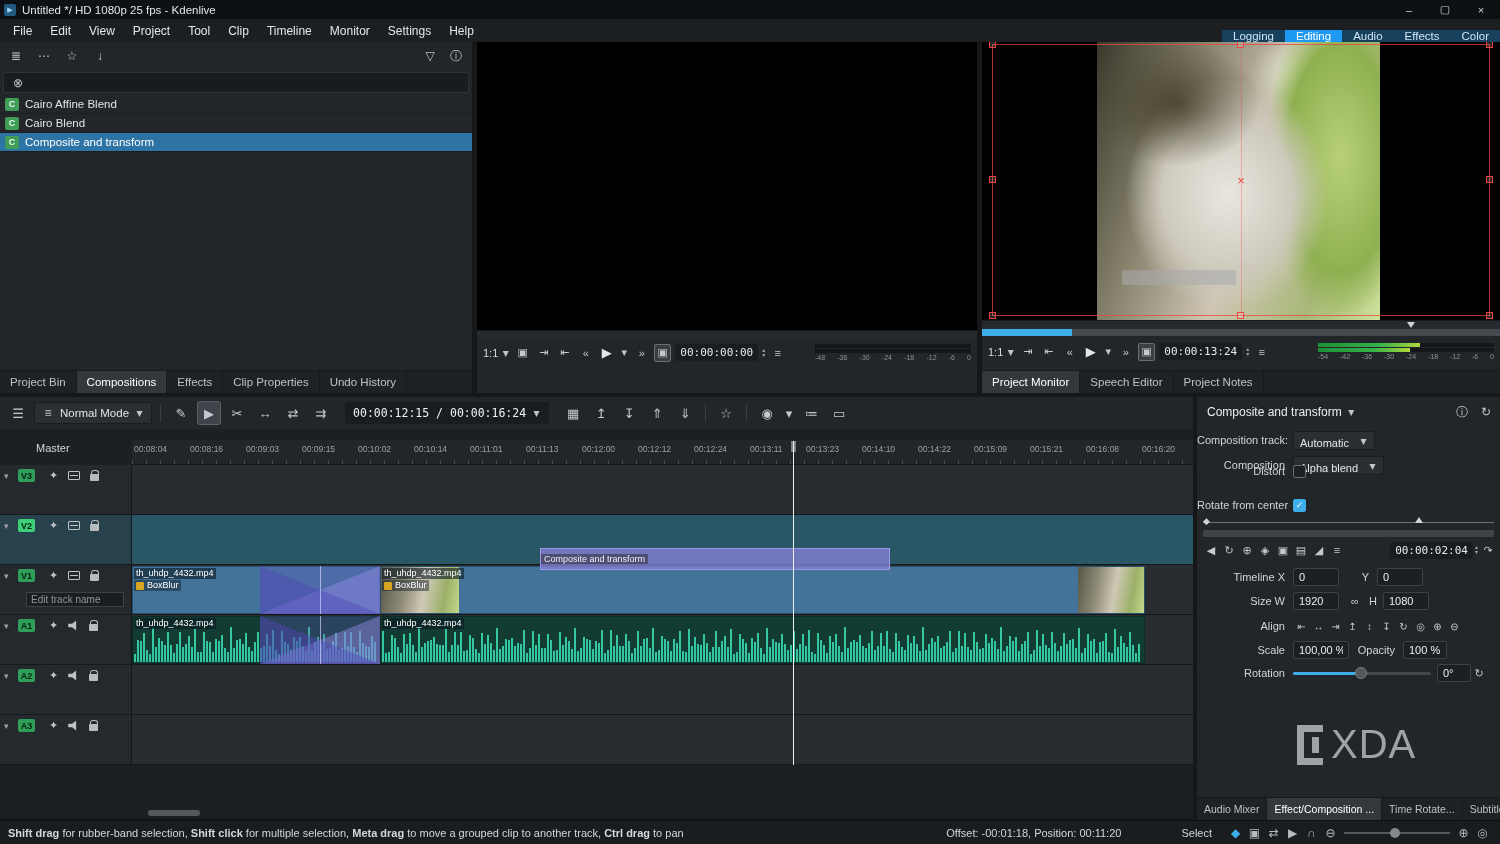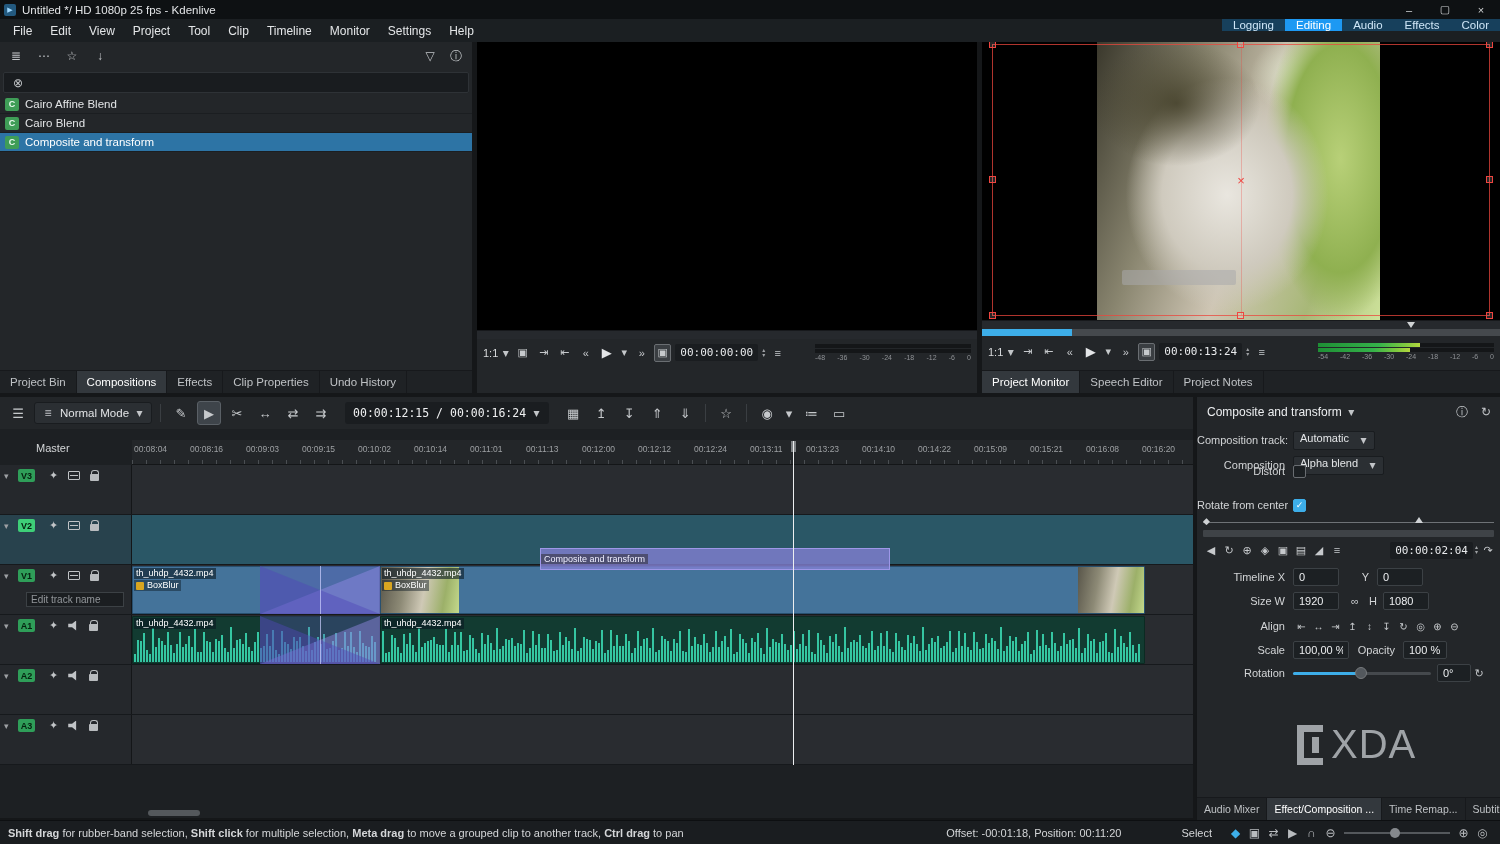--- a/index.html
+++ b/index.html
@@ -8,21 +8,21 @@
 .mono{font-family:"DejaVu Sans Mono",monospace}
 .ico{display:inline-flex;align-items:center;justify-content:center;color:#c2c5c8;font-size:12px;width:16px;height:16px;flex:none;font-style:normal}
 
 #titlebar{position:absolute;left:0;top:0;width:1500px;height:19px;background:#0e1113;display:flex;align-items:center;padding:0 4px;gap:6px}
 .app-icon{width:12px;height:12px;background:#235a80;border-radius:2px;color:#9fd8ff;font-size:7px;display:flex;align-items:center;justify-content:center;flex:none}
 #titlebar .title{font-size:11.5px;color:#e2e4e6}
 .winbtn{width:30px;height:19px;display:flex;align-items:center;justify-content:center;color:#d0d3d5;font-size:11px}
 
 #menubar{position:absolute;left:0;top:19px;width:1500px;height:23px;background:#1b1f22;display:flex;align-items:stretch;padding-left:4px}
 .menu-item{padding:0 9px;display:flex;align-items:center;font-size:12px;color:#e4e6e8}
-#workspaces{margin-left:auto;display:flex;align-items:flex-start}
+#workspaces{margin-left:auto;display:flex;align-items:flex-end}
 .ws{padding:0 11px;display:flex;align-items:center;font-size:11.5px;background:#17405c;color:#cfe6f7}
 .ws.active{background:#1d99f3;color:#fff}
 
 .panel{position:absolute;background:#232629}
 .tabbar{position:absolute;bottom:0;left:0;right:0;height:23px;display:flex;align-items:stretch;background:#1f2225;border-top:1px solid #17191c}
 .tab{padding:0 10px;display:flex;align-items:center;font-size:11.5px;color:#bfc2c5;border-right:1px solid #17191c;white-space:nowrap}
 .tab.active{background:#33383d;color:#fff}
 
 #left-panel{left:0;top:42px;width:472px;height:351px}
 .lp-toolbar{position:absolute;top:0;left:0;right:0;height:28px;display:flex;align-items:center;padding:0 8px;gap:12px}
@@ -77,21 +77,21 @@
 .tbtn{width:24px;height:24px;display:flex;align-items:center;justify-content:center;color:#c6c9cc;font-size:13px;border-radius:3px;flex:none}
 .tbtn.active{background:#3e444a;border:1px solid #5a6066}
 .vsep{width:1px;height:18px;background:#3a3e42;margin:0 4px;flex:none}
 .tc-box{height:22px;background:#1a1d20;border-radius:3px;padding:0 8px;display:flex;align-items:center;gap:6px;margin:0 8px}
 
 #effect-panel{left:1196px;top:397px;width:304px;height:423px;border-left:1px solid #141618}
 .ep-header{position:absolute;top:5px;left:10px;right:6px;height:20px;display:flex;align-items:center;gap:5px;font-size:12px;color:#eceef0}
 .ep-header .right{margin-left:auto;display:flex;gap:8px}
 .ep-row{position:absolute;left:0;right:8px;height:20px;display:flex;align-items:center}
 .ep-label{width:88px;text-align:right;font-size:11px;color:#d2d4d6;flex:none;margin-right:8px;white-space:nowrap}
-.ep-dd{height:19px;background:#2b2f33;border:1px solid #191c1f;border-radius:2px;padding:0 6px;display:flex;align-items:flex-start;gap:10px;font-size:11px;color:#e4e6e8}
+.ep-dd{height:19px;background:#2b2f33;border:1px solid #191c1f;border-radius:2px;padding:0 6px;display:flex;align-items:flex-end;gap:10px;font-size:11px;color:#e4e6e8}
 .cb{width:13px;height:13px;border-radius:2px;background:#1c2023;border:1px solid #696d71;display:flex;align-items:center;justify-content:center;font-size:9px;color:#fff}
 .cb.checked{background:#3daee9;border-color:#3daee9}
 .kf-ruler{position:absolute;top:118px;left:6px;right:6px;height:14px}
 .kf-line{position:absolute;left:0;right:0;top:7px;height:1px;background:#6e7276}
 .kf-diamond{position:absolute;left:0;top:1px;font-size:9px;color:#cfd2d4}
 .kf-tri{position:absolute;left:212px;top:2px;width:0;height:0;border-left:4px solid transparent;border-right:4px solid transparent;border-bottom:6px solid #cfd2d4}
 .kf-zone{position:absolute;top:133px;left:6px;right:6px;height:7px;background:#3f4347;border-radius:1px}
 .kf-bar{position:absolute;top:144px;left:6px;right:4px;height:18px;display:flex;align-items:center;gap:2px}
 .kicon{width:16px;height:16px;display:flex;align-items:center;justify-content:center;color:#c6c9cc;font-size:11px;flex:none}
 .ep-in{height:18px;background:#1c2023;border:1px solid #3c4145;border-radius:2px;font:11px "Liberation Sans",sans-serif;color:#eceef0;padding:0 5px;outline:none}
@@ -487,21 +487,21 @@
   </div>
 
   <div class="xda">
     <span class="xda-br"></span>
     <span class="xda-text">XDA</span>
   </div>
 
   <div class="tabbar">
     <span class="tab">Audio Mixer</span>
     <span class="tab active">Effect/Composition ...</span>
-    <span class="tab">Time Remap...</span>
+    <span class="tab">Time Rotate...</span>
     <span class="tab">Subtitles</span>
   </div>
 </div>
 
 <div id="timeline">
   <span class="master-btn">Master</span>
   <div class="tl-ruler">
 
   <span class="ruler-label">00:08:04</span>
       <span class="ruler-label">00:08:16</span>

